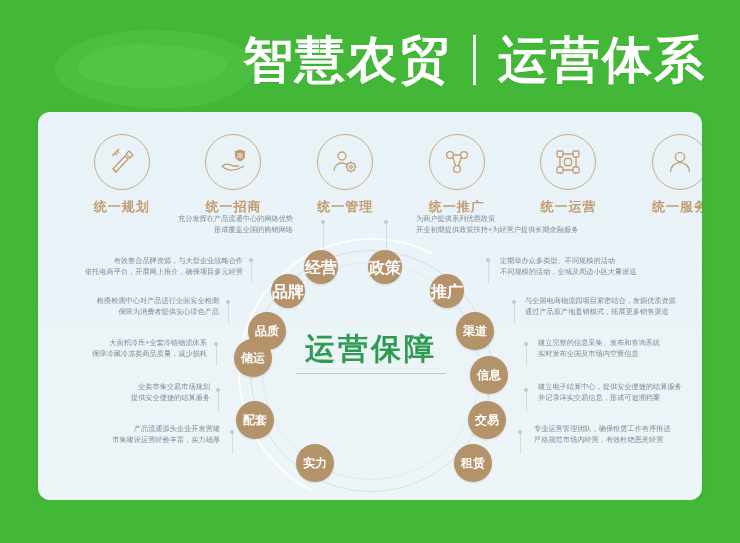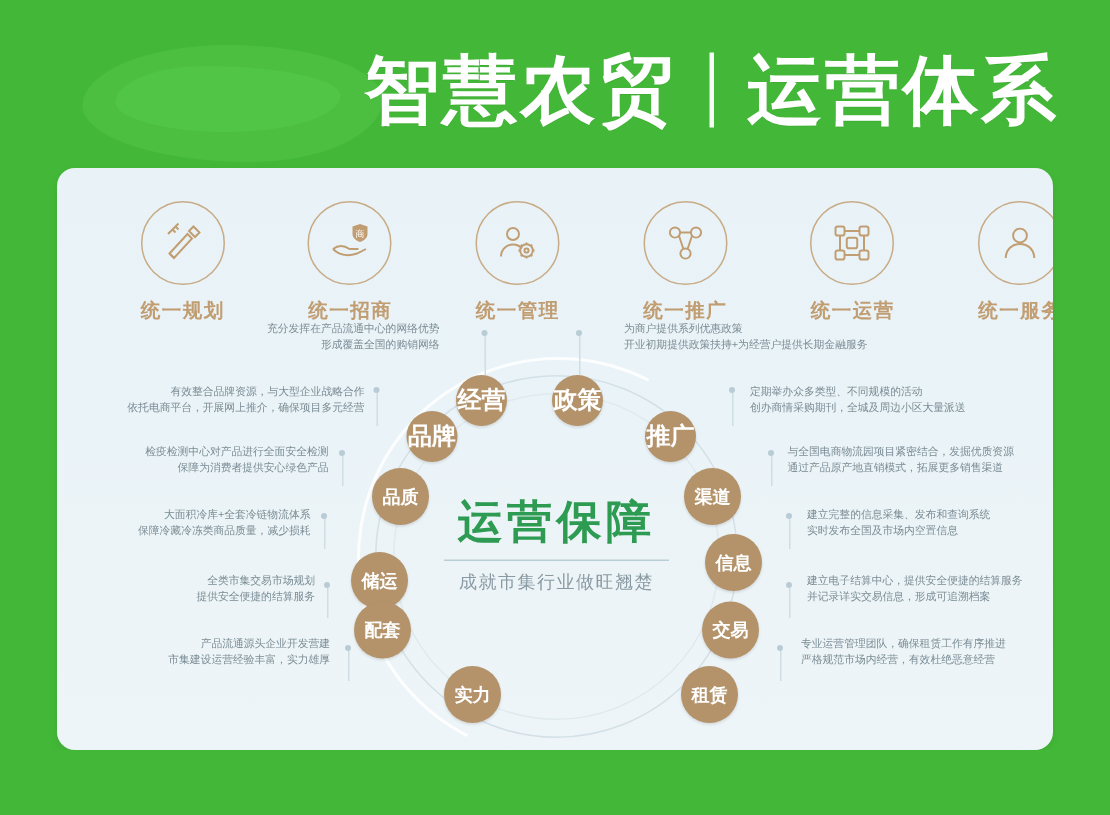--- a/index.html
+++ b/index.html
@@ -214,21 +214,20 @@
 
   <div class="diagram">
 
     <div class="ring ring1"></div>
     <div class="ring ring2"></div>
     <div class="ring-arc"></div>
 
     <div class="center">
       <div class="center-title">运营保障</div>
       <div class="center-rule"></div>
-      <div class="center-sub">成就市集行业做旺翘楚</div>
     </div>
 
     <div class="conn" style="left:285px;top:8px;width:1px;height:26px;"></div>
     <div class="conn-dot" style="left:283px;top:4px;"></div>
     <div class="kw sm" style="left:266px;top:34px;">经营</div>
 
     <div class="conn" style="left:348px;top:8px;width:1px;height:26px;"></div>
     <div class="conn-dot" style="left:346px;top:4px;"></div>
     <div class="kw sm" style="left:330px;top:34px;">政策</div>
 
@@ -250,21 +249,21 @@
     </div>
 
     <div class="kw" style="left:210px;top:96px;">品质</div>
     <div class="conn" style="left:190px;top:88px;width:1px;height:20px;"></div>
     <div class="conn-dot" style="left:188px;top:84px;"></div>
     <div class="note right-al" style="left:-24px;top:80px;width:205px;">
       <div>检疫检测中心对产品进行全面安全检测</div>
       <div>保障为消费者提供安心绿色产品</div>
     </div>
 
-    <div class="kw" style="left:196px;top:152px;text-align:center;">储运</div>
+    <div class="kw" style="left:196px;top:123px;text-align:center;">储运</div>
     <div class="conn" style="left:178px;top:130px;width:1px;height:20px;"></div>
     <div class="conn-dot" style="left:176px;top:126px;"></div>
     <div class="note right-al" style="left:-34px;top:122px;width:203px;">
       <div>大面积冷库+全套冷链物流体系</div>
       <div>保障冷藏冷冻类商品质量，减少损耗</div>
     </div>
 
     <div class="kw" style="left:198px;top:185px;">配套</div>
     <div class="conn" style="left:180px;top:176px;width:1px;height:20px;"></div>
     <div class="conn-dot" style="left:178px;top:172px;"></div>
@@ -279,21 +278,21 @@
     <div class="note right-al" style="left:-26px;top:208px;width:208px;">
       <div>产品流通源头企业开发营建</div>
       <div>市集建设运营经验丰富，实力雄厚</div>
     </div>
 
     <div class="kw sm" style="left:392px;top:58px;">推广</div>
     <div class="conn" style="left:450px;top:46px;width:1px;height:22px;"></div>
     <div class="conn-dot" style="left:448px;top:42px;"></div>
     <div class="note left-al" style="left:462px;top:40px;width:210px;">
       <div>定期举办众多类型、不同规模的活动</div>
-      <div>创办商情采购期刊，全城及周边小区大量派送</div>
+      <div>不同规模的活动，全城及周边小区大量派送</div>
     </div>
 
     <div class="kw" style="left:418px;top:96px;">渠道</div>
     <div class="conn" style="left:476px;top:88px;width:1px;height:20px;"></div>
     <div class="conn-dot" style="left:474px;top:84px;"></div>
     <div class="note left-al" style="left:487px;top:80px;width:220px;">
       <div>与全国电商物流园项目紧密结合，发掘优质资源</div>
       <div>通过产品原产地直销模式，拓展更多销售渠道</div>
     </div>
 

